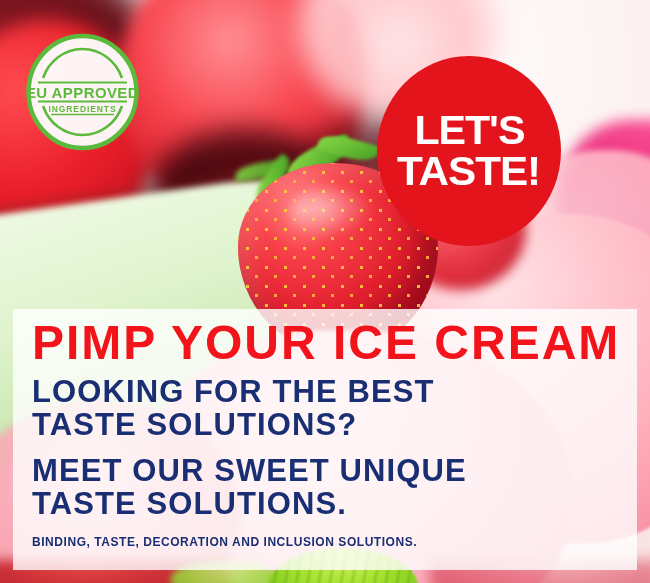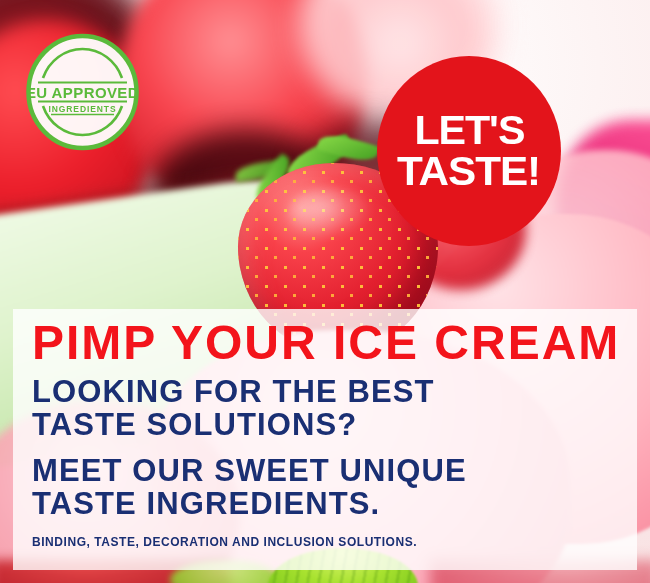--- a/index.html
+++ b/index.html
@@ -337,20 +337,20 @@
 
       <div class="headline-red">PIMP YOUR ICE CREAM</div>
 
       <div class="block-1">
         <div class="headline-blue">LOOKING FOR THE BEST</div>
         <div class="headline-blue">TASTE SOLUTIONS?</div>
       </div>
 
       <div class="block-2">
         <div class="headline-blue">MEET OUR SWEET UNIQUE</div>
-        <div class="headline-blue">TASTE INGREDIENTS.</div>
+        <div class="headline-blue">TASTE SOLUTIONS.</div>
       </div>
 
       <div class="subline">BINDING, TASTE, DECORATION AND INCLUSION SOLUTIONS.</div>
     </div>
   </div>
 
 </div>
 
 </body></html>

